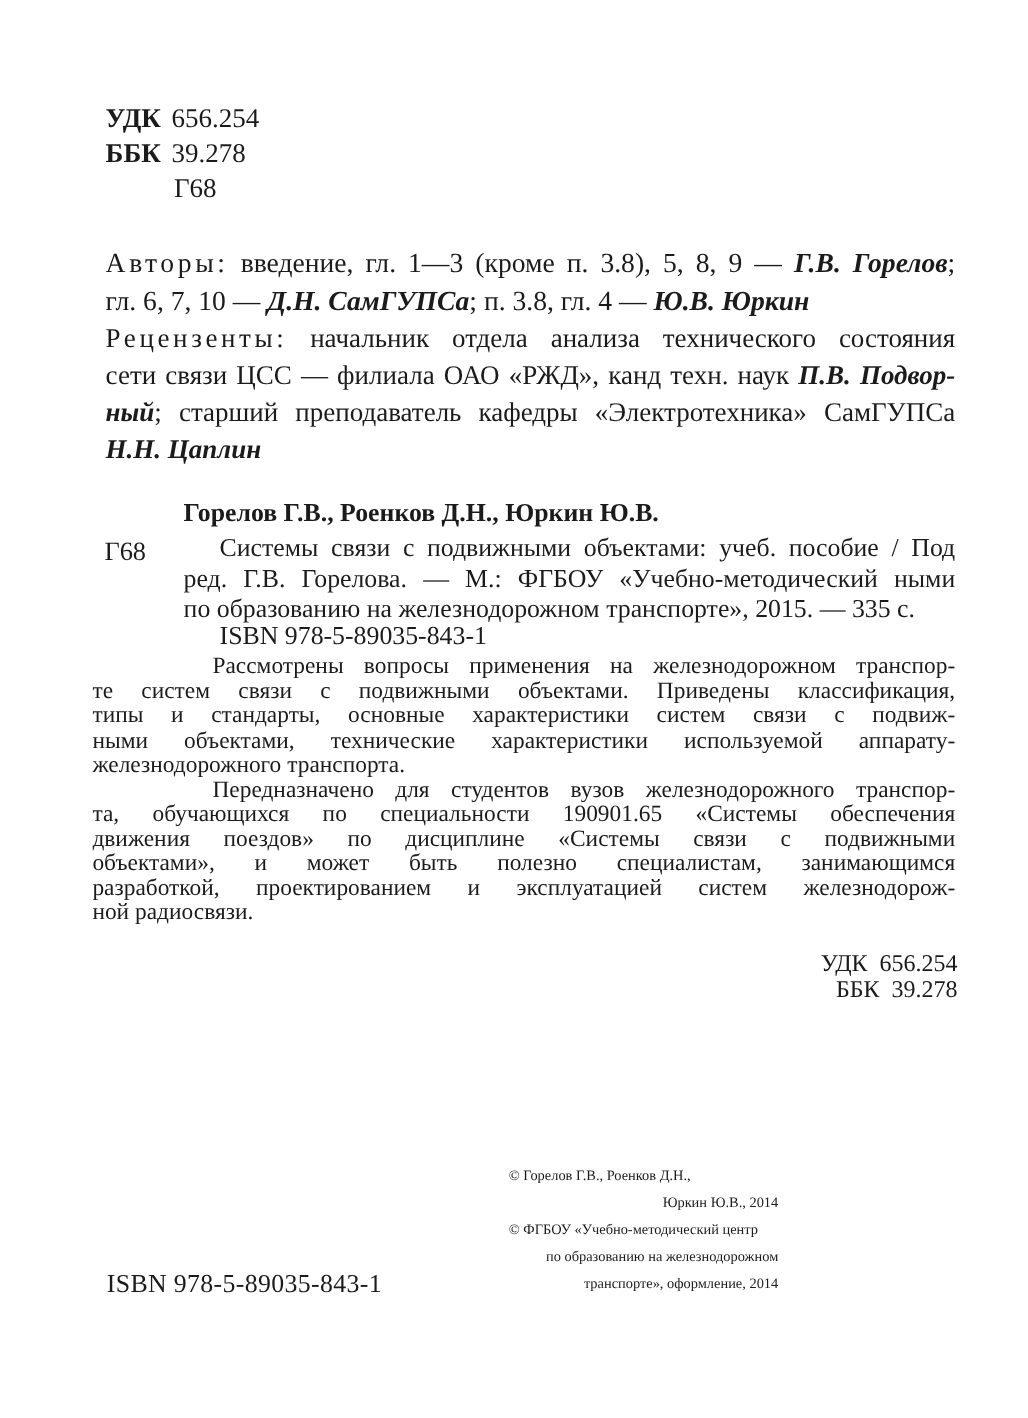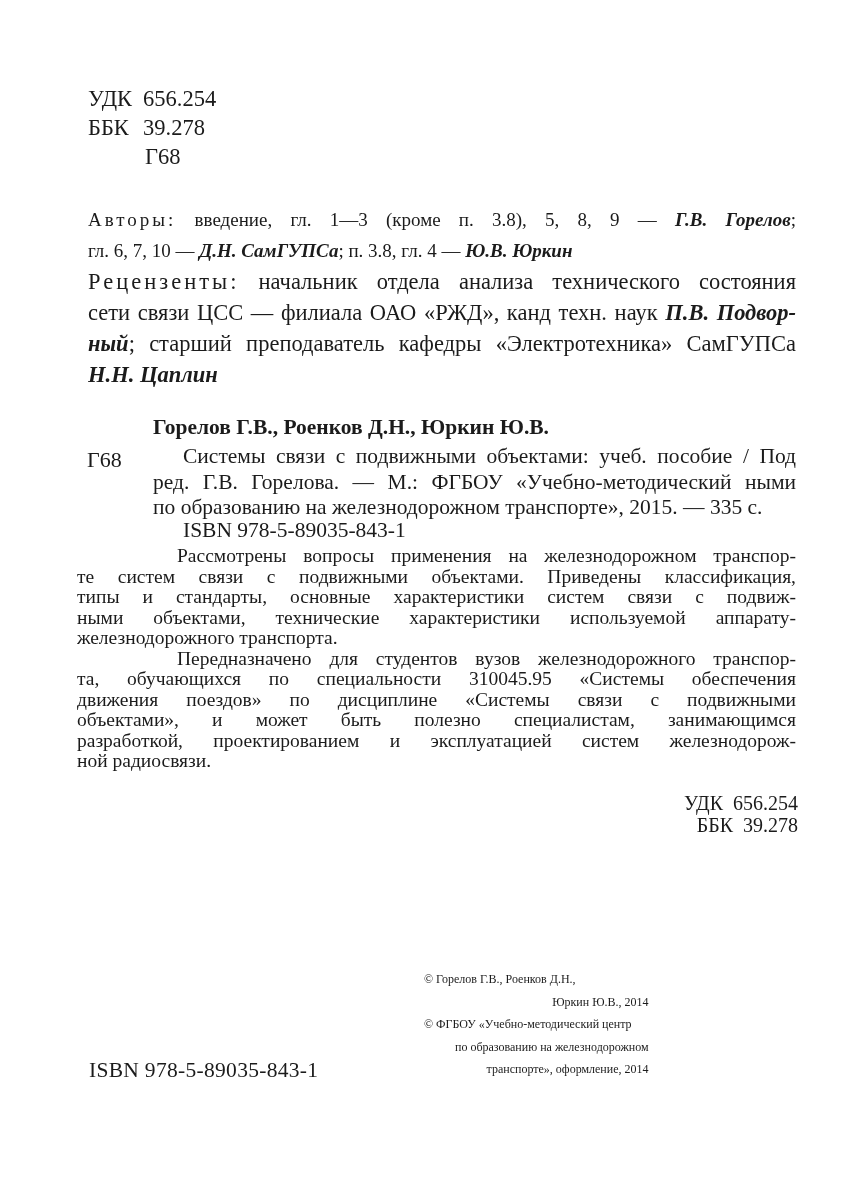--- a/index.html
+++ b/index.html
@@ -12,25 +12,25 @@
     height: 1182px;
     position: relative;
     overflow: hidden;
     font-family: "Liberation Serif", "DejaVu Serif", serif;
     color: #1b1b1b;
   }
   .block { position: absolute; }
 
   
   .top-block { top: 84px; left: 88px; font-size: 22.5px; line-height: 29px; }
-  .top-row .lbl { display: inline-block; min-width: 55px; }
+  .top-row .lbl { display: inline-block; min-width: 55px; font-weight: bold; }
   .top-code { padding-left: 57px; }
 
   
-  .authors   { top: 204px; left: 88px; width: 708px; font-size: 19px; line-height: 31px; }
+  .authors   { top: 204px; left: 88px; width: 708px; font-size: 23px; line-height: 31px; }
   .reviewers { top: 266px; left: 88px; width: 708px; font-size: 22.5px; line-height: 31px; }
 
   .just .line { white-space: nowrap; overflow: hidden; }
   .just .line:not(:last-child) { text-align: justify; text-align-last: justify; }
 
   .seg-bi { font-weight: bold; font-style: italic; }
   .seg-ls { letter-spacing: 3px; }
 
   
   .cit-head { top: 414px; left: 153px; font-size: 21.5px; line-height: 26px; font-weight: bold; }
@@ -91,21 +91,21 @@
 <div class="block annotation">
   <div class="ann-para just">
       <div class="line"><span>Рассмотрены вопросы применения на железнодорожном транспор-</span></div>
       <div class="line"><span>те систем связи с подвижными объектами. Приведены классификация,</span></div>
       <div class="line"><span>типы и стандарты, основные характеристики систем связи с подвиж-</span></div>
       <div class="line"><span>ными объектами, технические характеристики используемой аппарату-</span></div>
       <div class="line"><span>железнодорожного транспорта.</span></div>
     </div>
   <div class="ann-para just">
       <div class="line"><span>Передназначено для студентов вузов железнодорожного транспор-</span></div>
-      <div class="line"><span>та, обучающихся по специальности 310045.95 «Системы обеспечения</span></div>
+      <div class="line"><span>та, обучающихся по специальности 190901.65 «Системы обеспечения</span></div>
       <div class="line"><span>движения поездов» по дисциплине «Системы связи с подвижными</span></div>
       <div class="line"><span>объектами», и может быть полезно специалистам, занимающимся</span></div>
       <div class="line"><span>разработкой, проектированием и эксплуатацией систем железнодорож-</span></div>
       <div class="line"><span>ной радиосвязи.</span></div>
     </div>
 </div>
 
 <div class="block udk-right">
     <div class="line"><span>УДК  656.254</span></div>
     <div class="line"><span>ББК  39.278</span></div>

